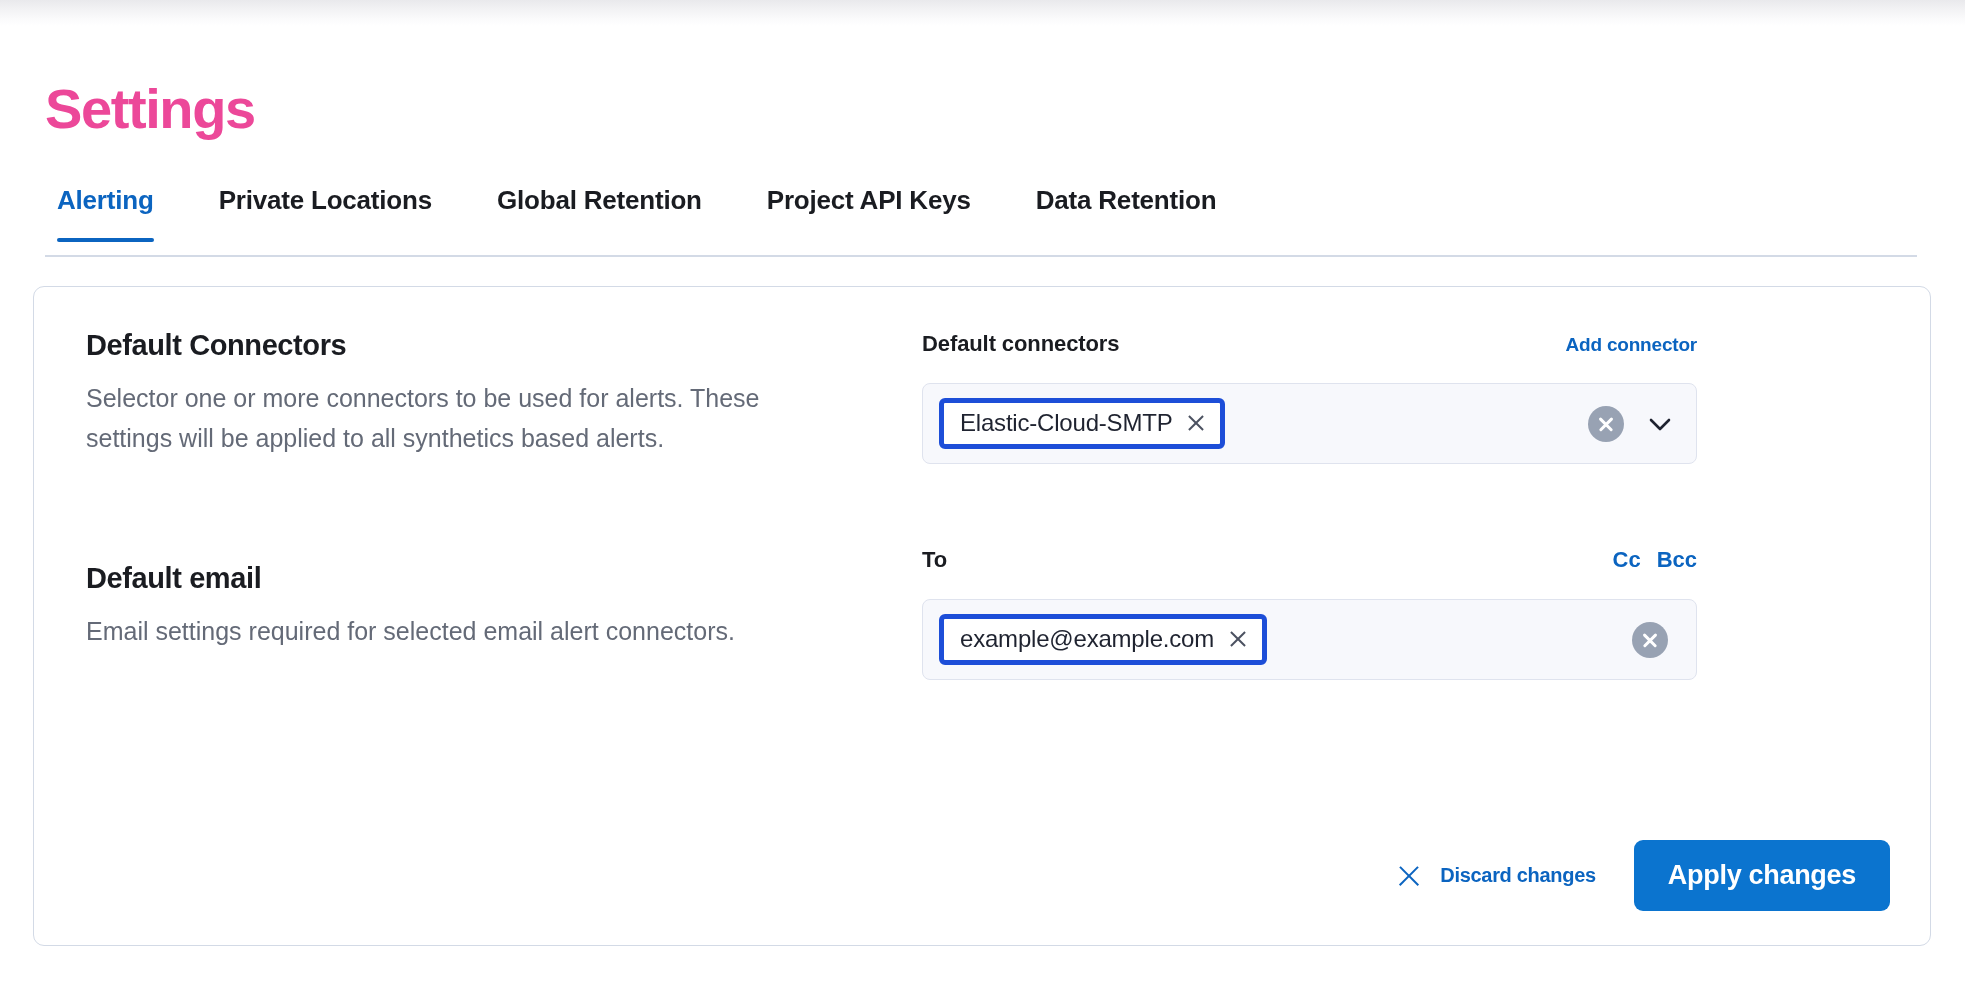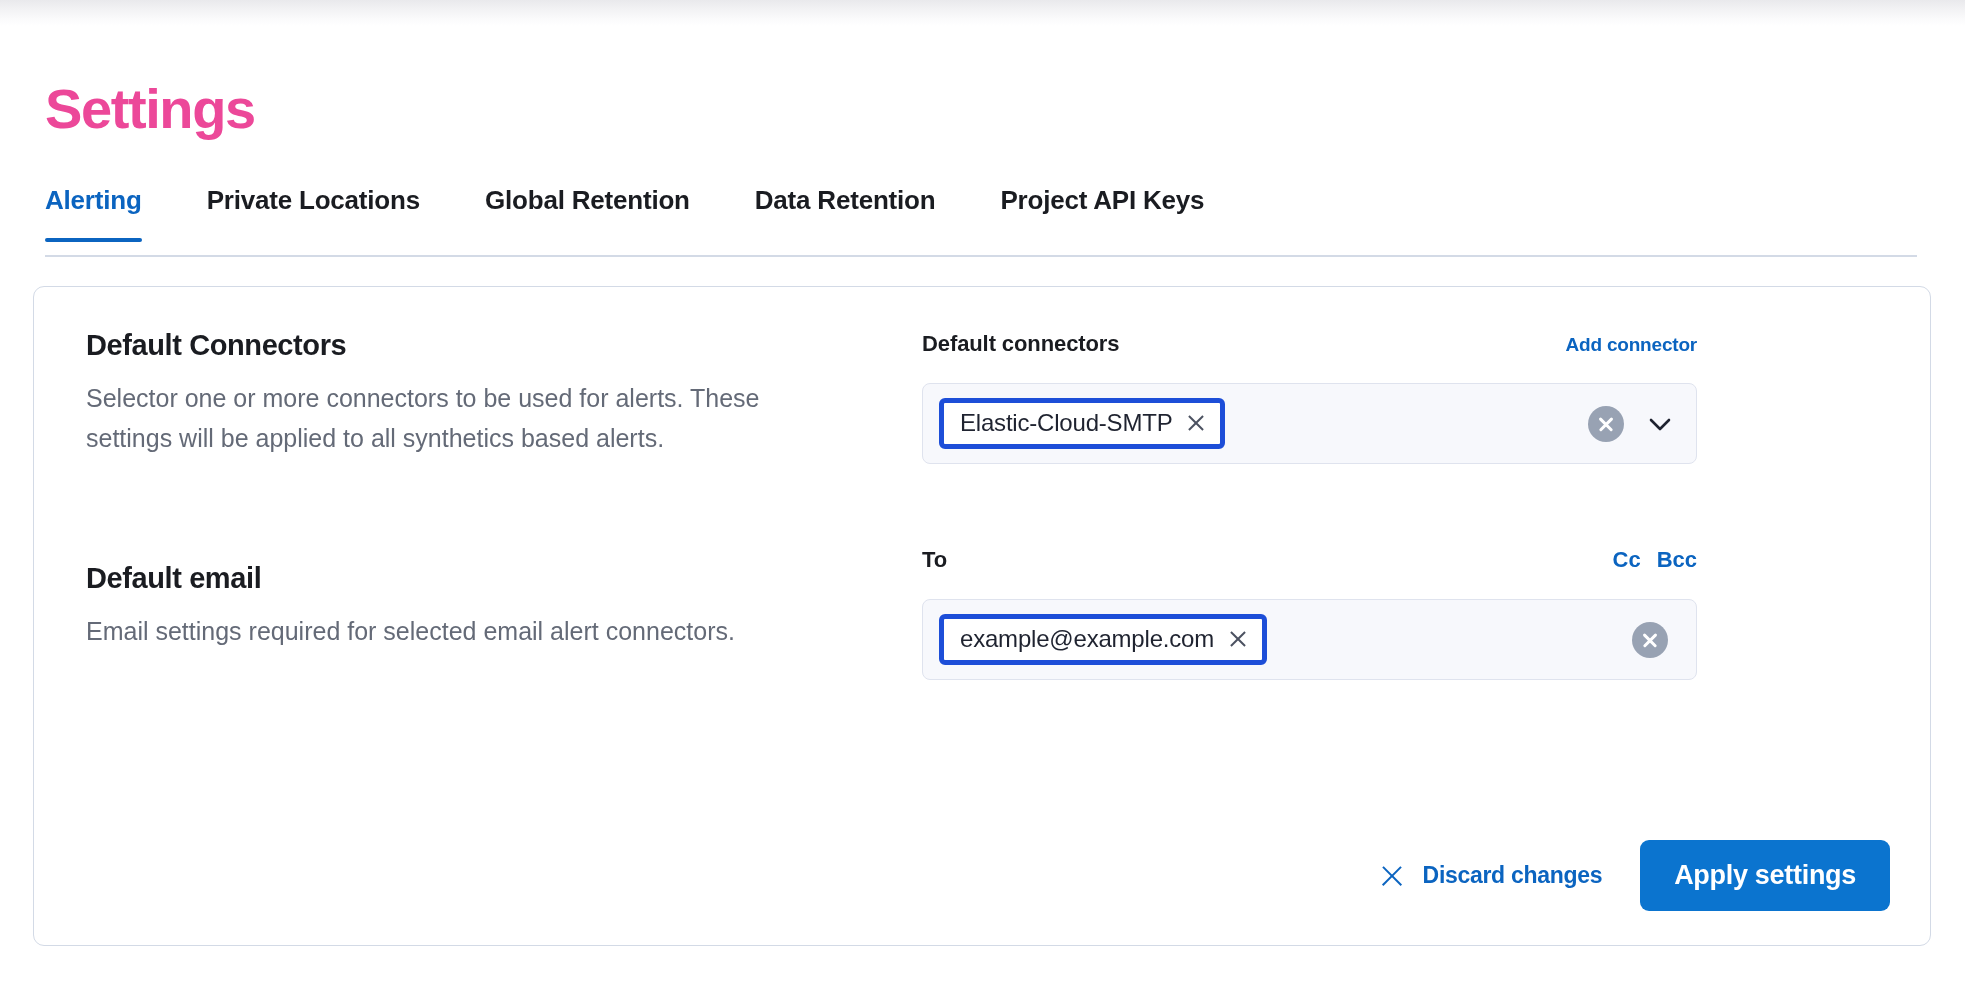--- a/index.html
+++ b/index.html
@@ -50,21 +50,21 @@
     position: relative;
     font-size: 26px;
     font-weight: 700;
     color: #1a1c21;
     padding: 0 0 24px 0;
     margin-right: 65px;
     cursor: pointer;
     white-space: nowrap;
     letter-spacing: -0.2px;
   }
-  .tab.active { color: #0b64c0; }
+  .tab.active { color: #0b64c0; margin-left: 12px; }
   .tab.active::after {
     content: "";
     position: absolute;
     left: 0; right: 0; bottom: -2px;
     height: 4px;
     background: #0b64c0;
     border-radius: 2px;
   }
 
   
@@ -221,21 +221,21 @@
     right: 40px;
     bottom: 34px;
     display: flex;
     align-items: center;
     gap: 32px;
   }
   .discard {
     display: flex;
     align-items: center;
     gap: 18px;
-    font-size: 23px;
+    font-size: 20px;
     font-weight: 700;
     color: #0b64c0;
     cursor: pointer;
     background: none;
     border: none;
     padding: 10px 6px;
     font-family: inherit;
     letter-spacing: -0.3px;
   }
   .x-icon {
@@ -273,22 +273,22 @@
 <div id="app">
 
   <div class="top-gradient"></div>
 
   <h1 class="page-title">Settings</h1>
 
   <div class="tabs">
     <div class="tab active">Alerting</div>
     <div class="tab">Private Locations</div>
     <div class="tab">Global Retention</div>
+    <div class="tab">Project API Keys</div>
     <div class="tab">Data Retention</div>
-    <div class="tab">Project API Keys</div>
   </div>
 
   <div class="card">
 
     <div class="left-col" style="left:52px; top:42px;">
       <div class="sec-title">Default Connectors</div>
       <p class="sec-desc">Selector one or more connectors to be used for alerts. These settings will be applied to all synthetics based alerts.</p>
     </div>
 
     <div class="right-col" style="top:44px;">
@@ -332,17 +332,17 @@
         </span>
         <button class="combo-clear" style="right:28px;"></button>
       </div>
     </div>
 
     <div class="footer">
       <button class="discard">
         <span class="x-icon"></span>
         <span>Discard changes</span>
       </button>
-      <button class="apply-btn">Apply settings</button>
+      <button class="apply-btn">Apply changes</button>
     </div>
 
   </div>
 </div>
 
 </body></html>

